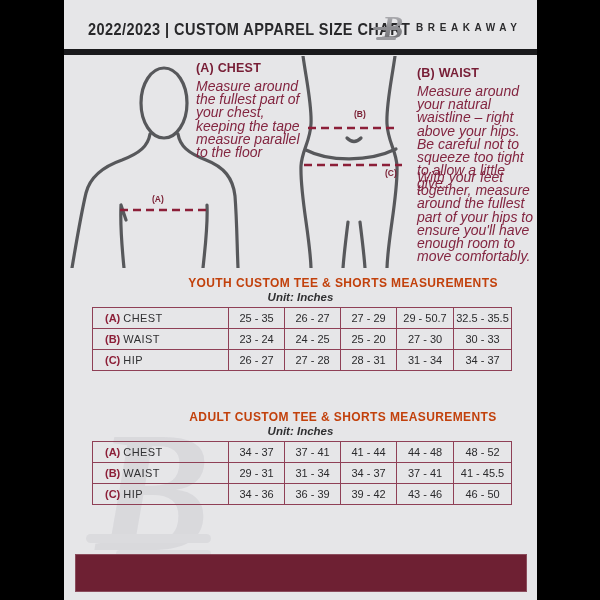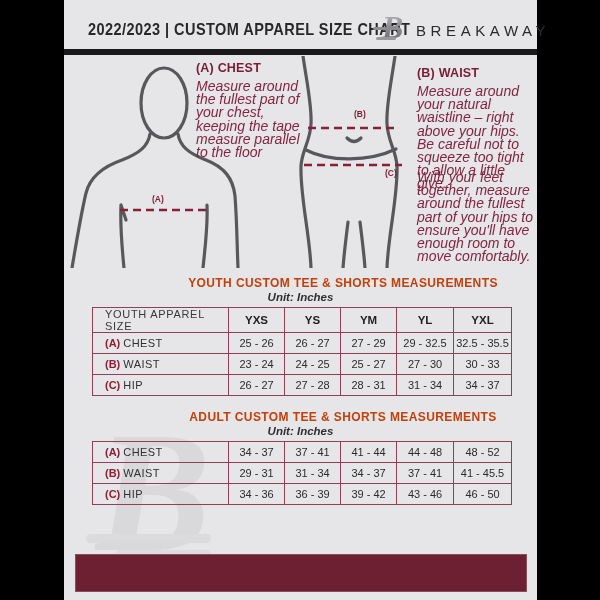--- a/index.html
+++ b/index.html
@@ -15,21 +15,21 @@
                transform:scaleX(.88); transform-origin:left center; }
   .logo-wrap { position:absolute; left:318px; top:12px; width:140px; height:34px; }
   .logo-b { position:absolute; left:0; top:-2px; font-family:"Liberation Serif", serif;
             font-style:italic; font-weight:bold; font-size:32px; line-height:34px;
             background:linear-gradient(#bcbcc0,#636367); -webkit-background-clip:text;
             background-clip:text; color:transparent; }
   .logo-bar1 { position:absolute; left:-9px; top:15px; width:26px; height:3px;
                background:#8d8d91; border-radius:2px; }
   .logo-bar2 { position:absolute; left:-6px; top:25px; width:20px; height:3px;
                background:#9a9a9e; border-radius:2px; }
-  .brand { position:absolute; left:34px; top:10px; font-size:15px; font-weight:normal;
+  .brand { position:absolute; left:34px; top:10px; font-size:10px; font-weight:bold;
            color:#2b2b2d; letter-spacing:4.6px; white-space:nowrap; }
   .divider { position:absolute; left:0; top:49px; width:473px; height:6px; background:#1a1a1c; }
 
   
   .instr { position:absolute; color:#7c2038; }
   .instr h3 { font-size:12.5px; font-weight:bold; color:#771d35; letter-spacing:.2px; }
   .instr p  { margin-top:5px; font-size:14px; font-style:italic; line-height:13.2px;
               color:#832540; }
   #instrA { left:132px; top:61px; width:110px; }
   #instrB { left:353px; top:66px; width:116px; }
@@ -146,41 +146,33 @@
       <table id="youth-table" class="size">
         <colgroup>
             <col style="width:136px">
             <col style="width:56px">
             <col style="width:56px">
             <col style="width:56px">
             <col style="width:57px">
             <col style="width:58px">
           </colgroup>
         <tbody>
-            <tr class="hrow">
-          <th class="lbl">YOUTH APPAREL SIZE</th>
-          <th>YXS</th>
-          <th>YS</th>
-          <th>YM</th>
-          <th>YL</th>
-          <th>YXL</th>
-        </tr>
         <tr>
           <td class="lbl"><span class="pfx">(A)</span> <span class="nm">CHEST</span></td>
-          <td>25 - 26</td>
+          <td>25 - 35</td>
           <td>26 - 27</td>
           <td>27 - 29</td>
-          <td>29 - 32.5</td>
+          <td>29 - 50.7</td>
           <td>32.5 - 35.5</td>
         </tr>
         <tr>
           <td class="lbl"><span class="pfx">(B)</span> <span class="nm">WAIST</span></td>
           <td>23 - 24</td>
           <td>24 - 25</td>
-          <td>25 - 27</td>
+          <td>25 - 20</td>
           <td>27 - 30</td>
           <td>30 - 33</td>
         </tr>
         <tr>
           <td class="lbl"><span class="pfx">(C)</span> <span class="nm">HIP</span></td>
           <td>26 - 27</td>
           <td>27 - 28</td>
           <td>28 - 31</td>
           <td>31 - 34</td>
           <td>34 - 37</td>

